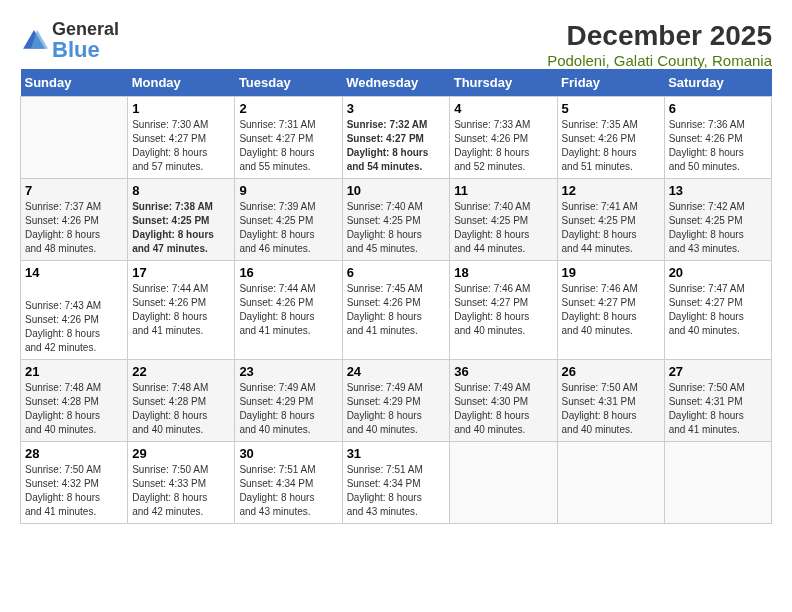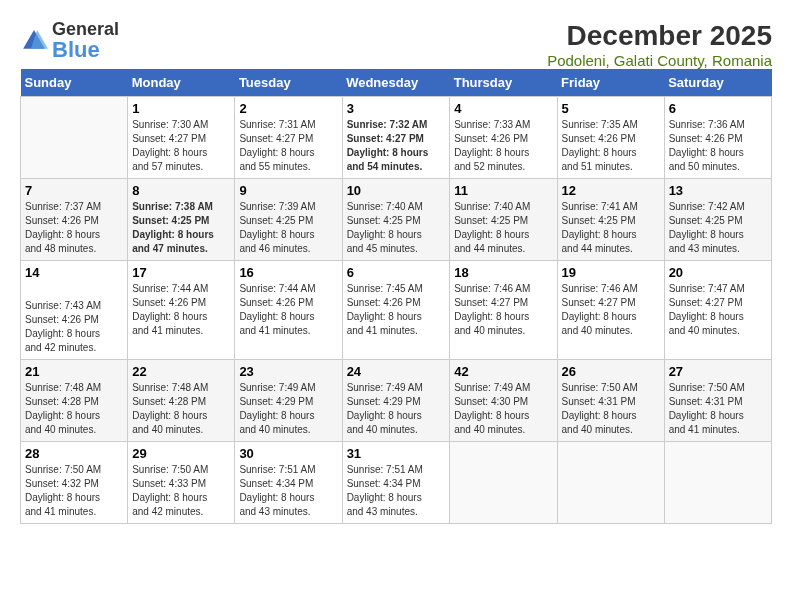--- a/index.html
+++ b/index.html
@@ -292,21 +292,21 @@
 and 40 minutes.</div>
         </td>
         <td>
           <span class="day-number">24</span>
           <div class="day-info" style="white-space: pre-line;">Sunrise: 7:49 AM
 Sunset: 4:29 PM
 Daylight: 8 hours
 and 40 minutes.</div>
         </td>
         <td>
-          <span class="day-number">42</span>
+          <span class="day-number">36</span>
           <div class="day-info" style="white-space: pre-line;">Sunrise: 7:49 AM
 Sunset: 4:30 PM
 Daylight: 8 hours
 and 40 minutes.</div>
         </td>
         <td>
           <span class="day-number">26</span>
           <div class="day-info" style="white-space: pre-line;">Sunrise: 7:50 AM
 Sunset: 4:31 PM
 Daylight: 8 hours

